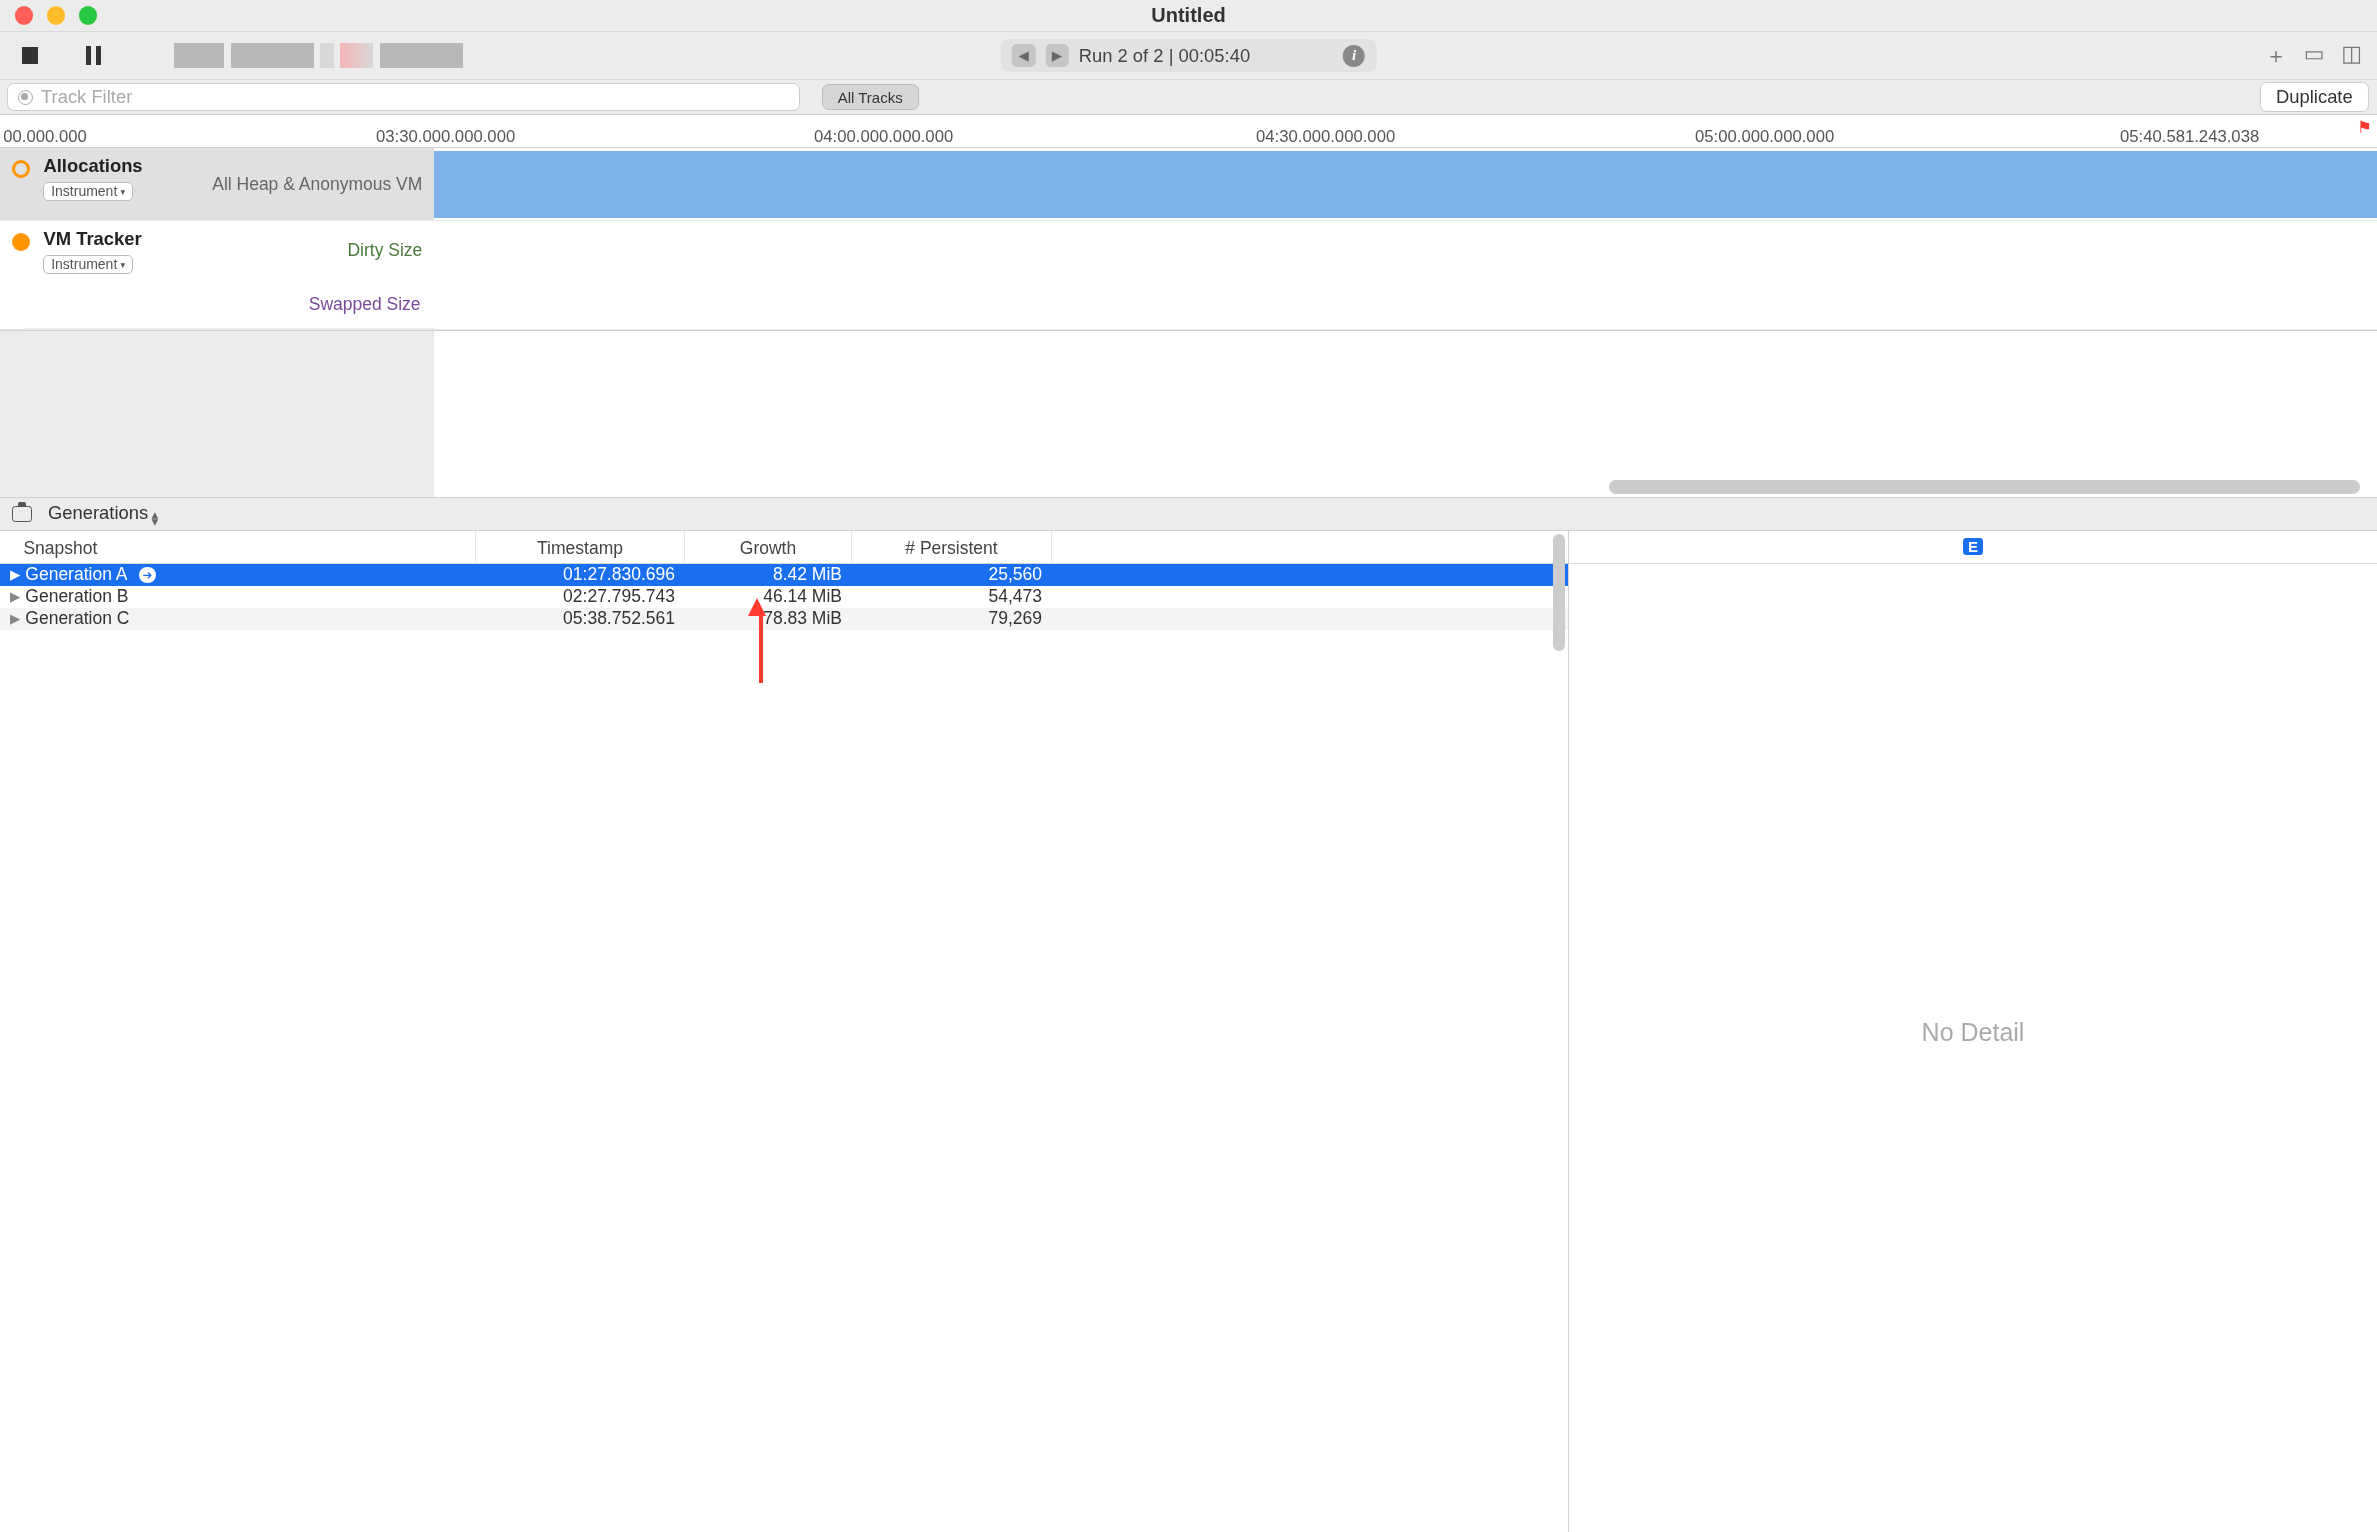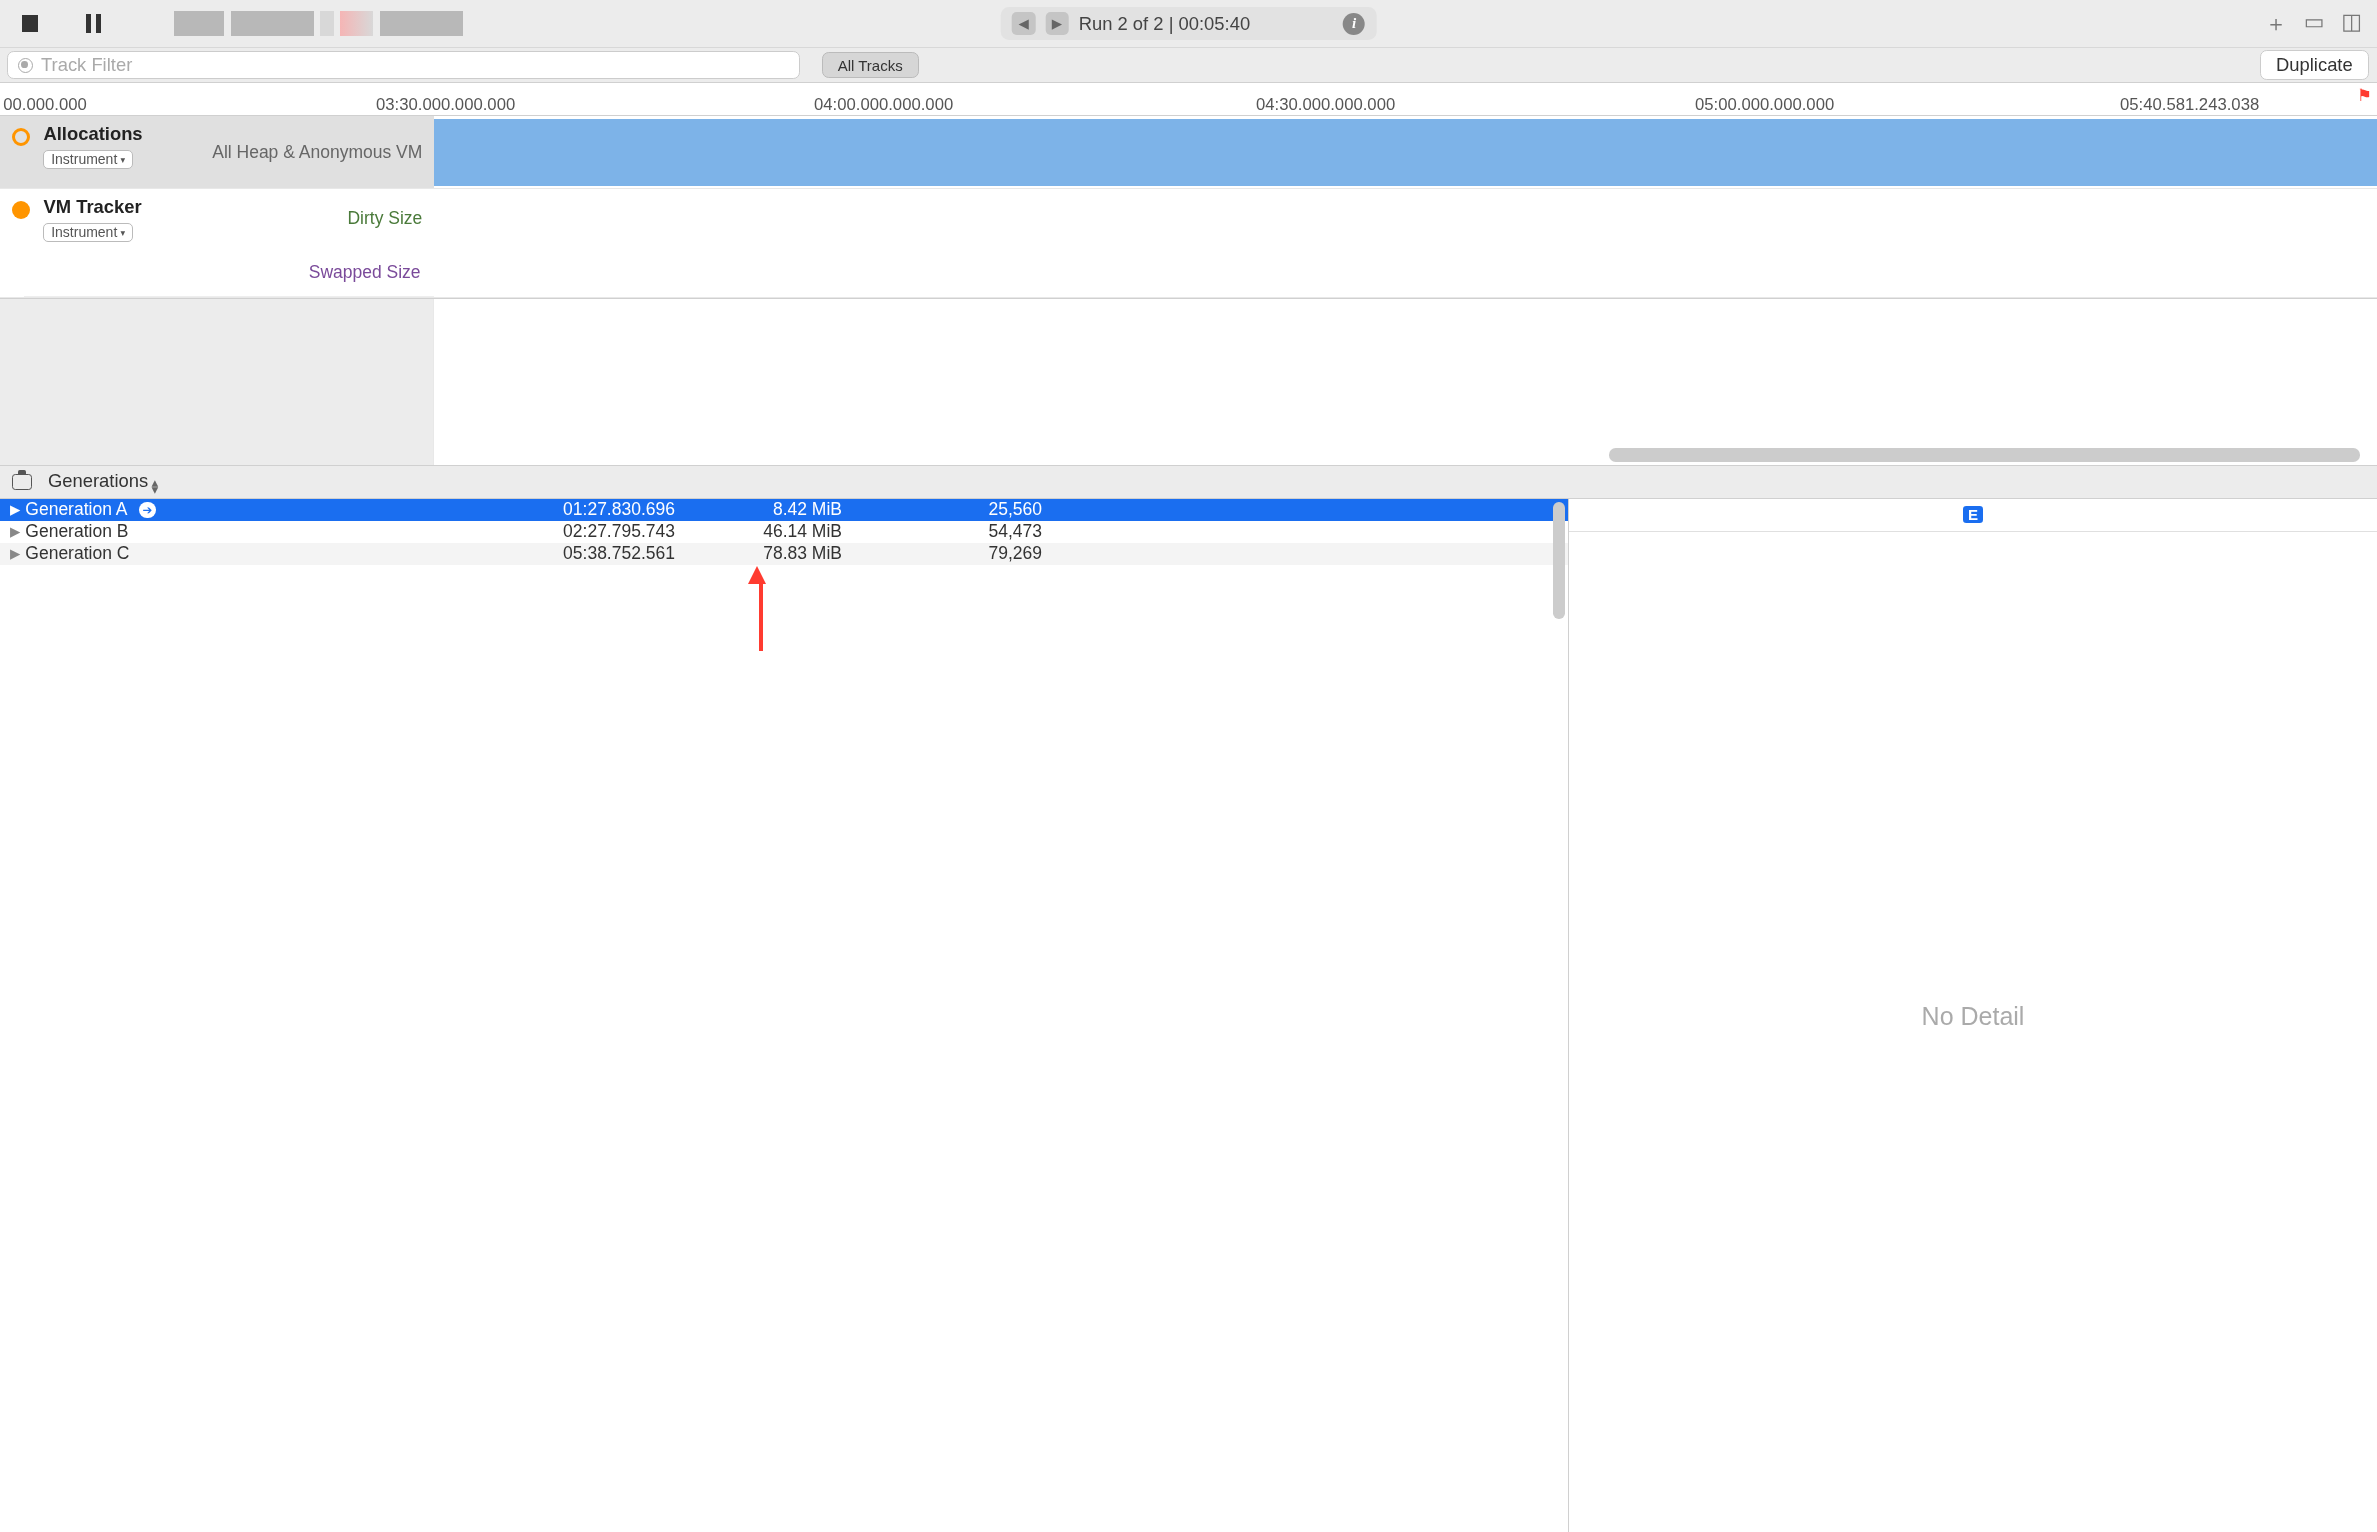--- a/index.html
+++ b/index.html
@@ -109,20 +109,28 @@
 .arrow-shaft { width: 4.2px; height: 67px; background: #ff3b30; margin: 0 auto; }
 .arrow-head { width: 0; height: 0; border-left: 9.2px solid transparent; border-right: 9.2px solid transparent; border-bottom: 18.4px solid #ff3b30; margin-left: -6.7px; }
 
 .vscroll-thumb { position: absolute; right: 3.3px; top: 3.3px; width: 11.7px; height: 117px; background: #ccc; border-radius: 5.8px; }
 </style>
 </head>
 <body>
 
 <div class="window">
 
+  <div class="titlebar">
+    <div class="traffic-lights">
+      <div class="traffic-light tl-close"></div>
+      <div class="traffic-light tl-min"></div>
+      <div class="traffic-light tl-max"></div>
+    </div>
+    <div class="title">Untitled</div>
+  </div>
 
   <div class="toolbar">
     <div class="tb-left">
       <div class="tb-btn">
           <div class="stop-icon"></div>
         </div>
       <div class="tb-btn">
           <div class="pause-icon">
             <div class="pause-bar"></div>
             <div class="pause-bar"></div>
@@ -210,20 +218,26 @@
     <div class="hscroll"></div>
   </div>
 
   <div class="detailbar">
     <span class="camera-icon"></span>
     <span><span>Generations</span><span class="updown">▴<br>▾</span></span>
   </div>
 
   <div class="lower">
     <div class="table-pane">
+      <div class="table-header">
+        <div class="th th-snapshot">Snapshot</div>
+        <div class="th th-timestamp">Timestamp</div>
+        <div class="th th-growth">Growth</div>
+        <div class="th th-persistent"># Persistent</div>
+      </div>
       <div class="table-body">
         <div class="trow selected">
           <div class="td td-snapshot">
               <span class="disclosure">▶</span>
               <span>Generation A</span>
               <span class="go-arrow">➔</span>
             </div>
           <div class="td td-timestamp">01:27.830.696</div>
           <div class="td td-growth">8.42 MiB</div>
           <div class="td td-persistent">25,560</div>

